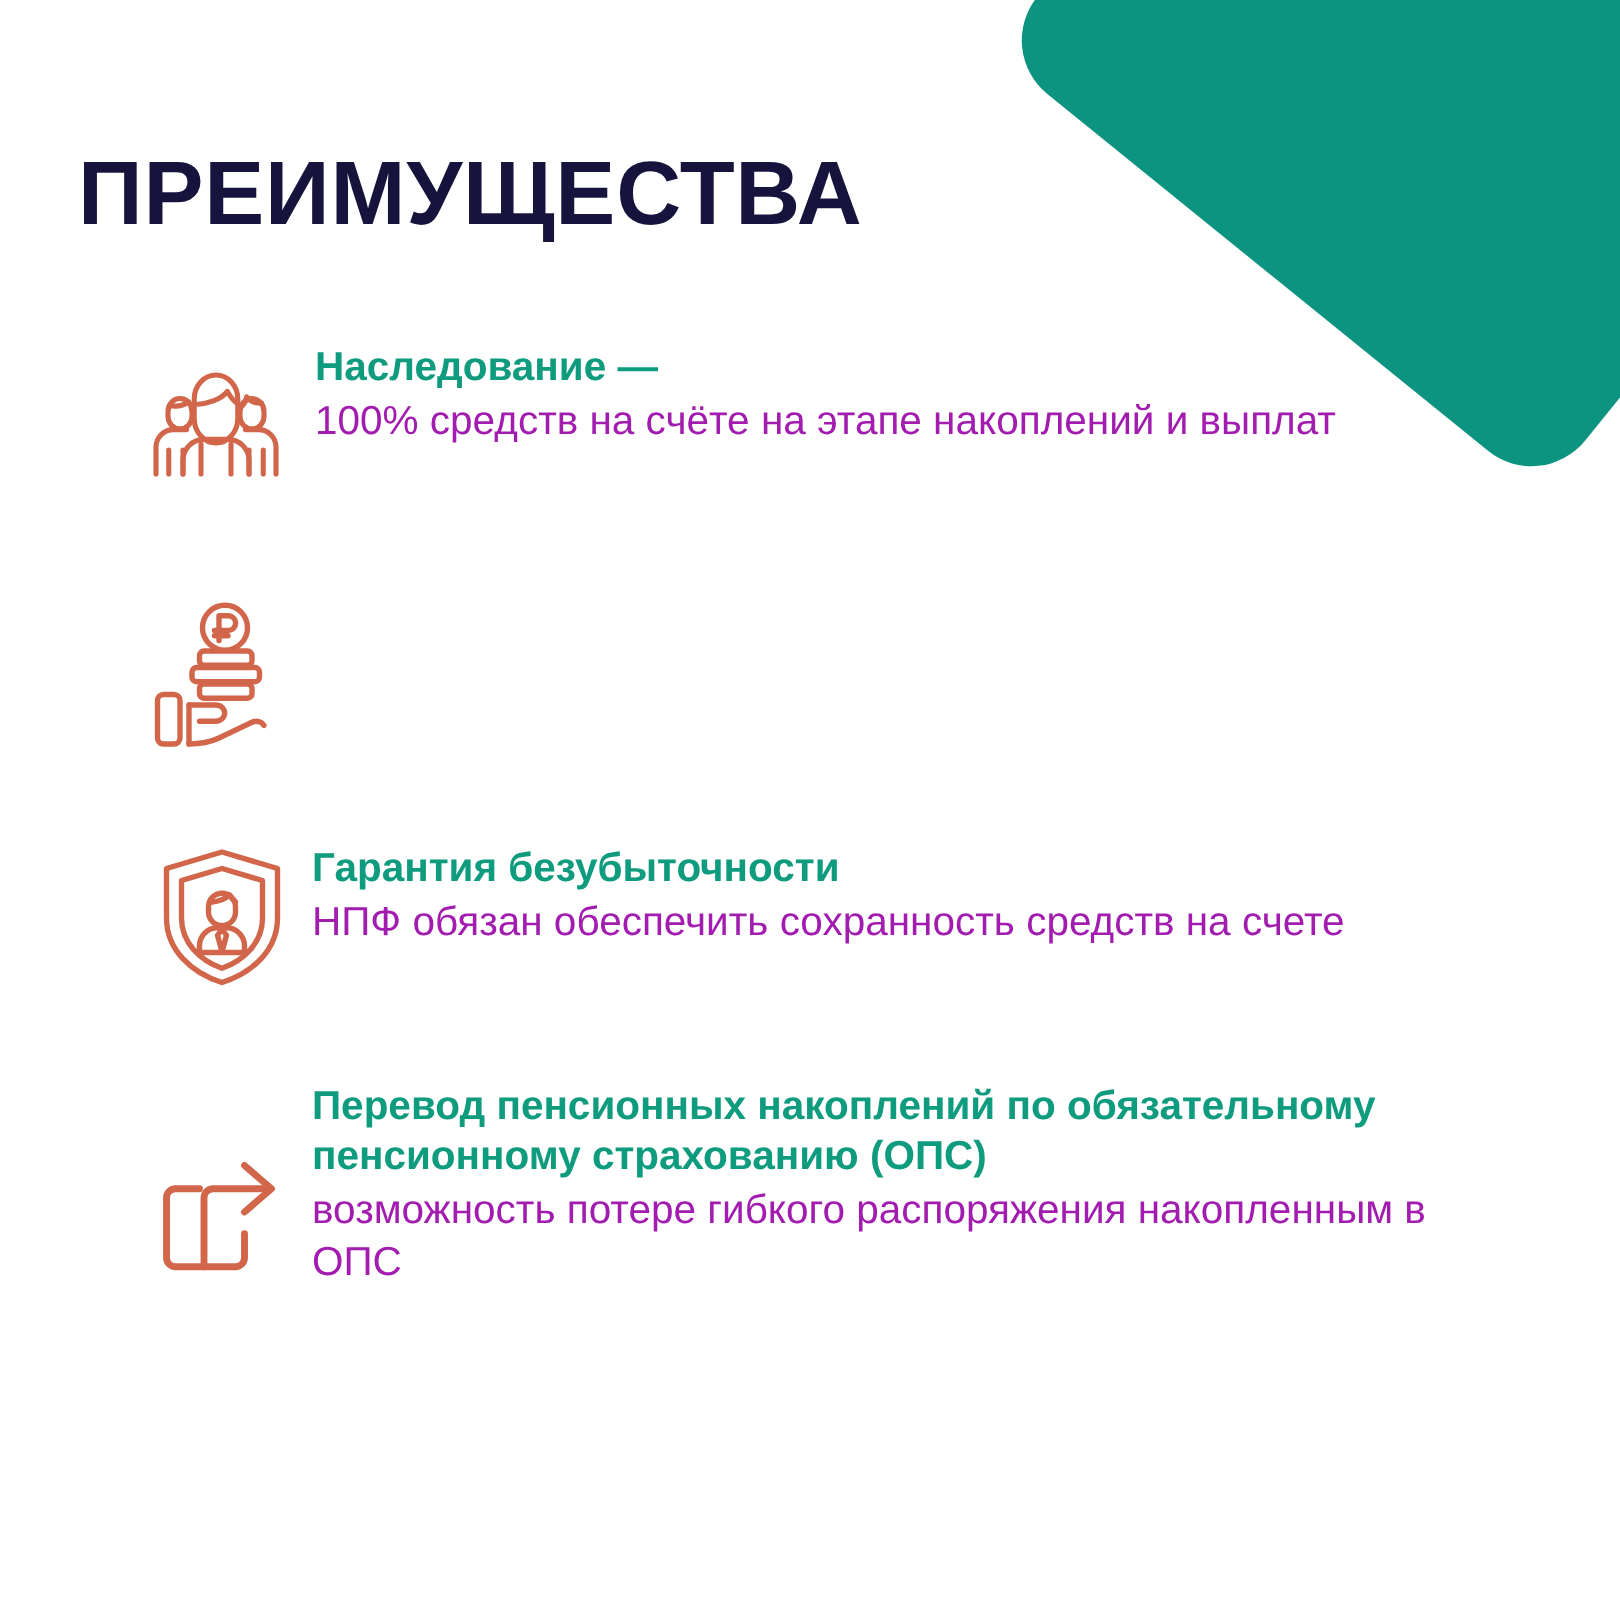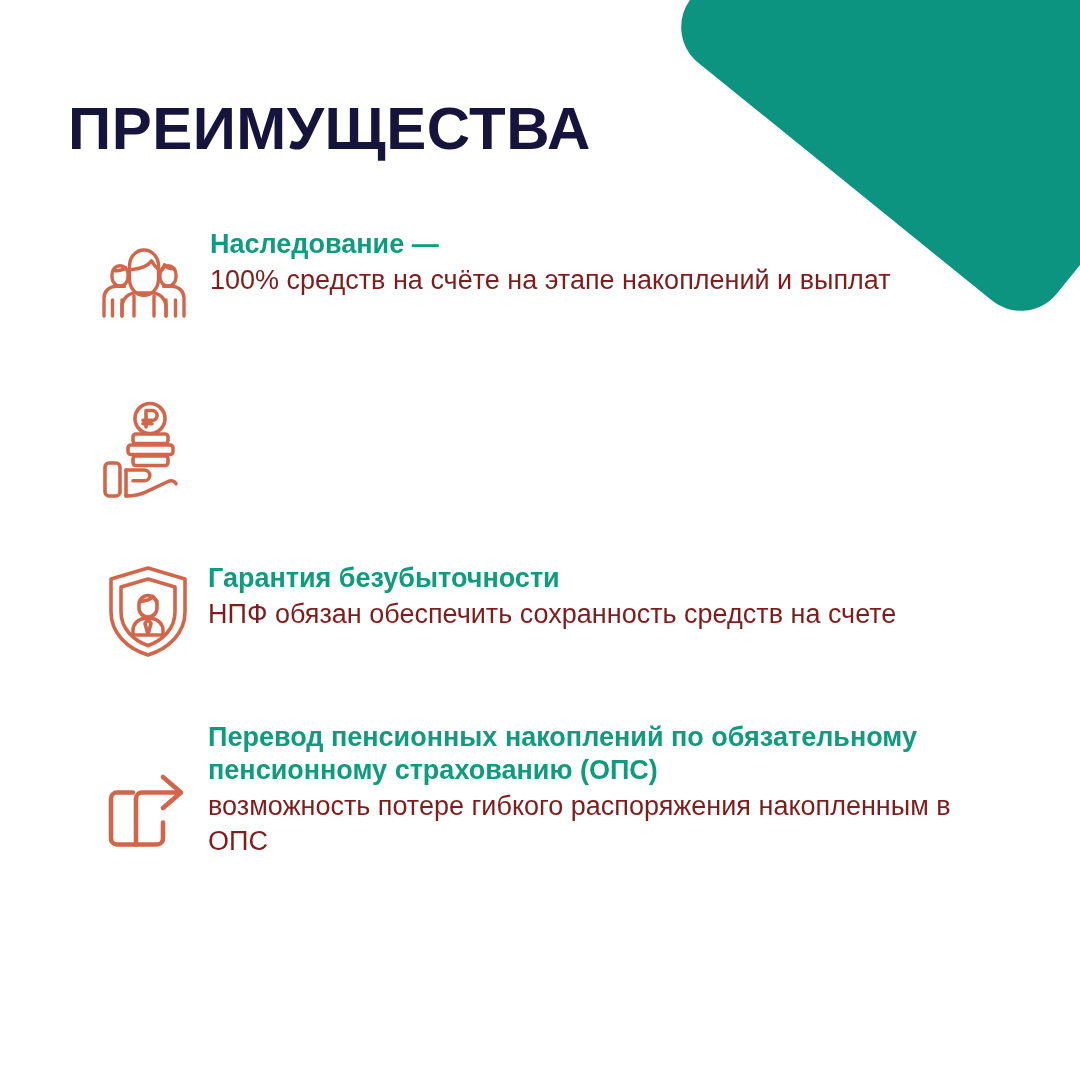--- a/index.html
+++ b/index.html
@@ -36,21 +36,21 @@
     height: 470px;
     background: #0d9480;
     border-radius: 46px;
     transform: rotate(39deg);
     transform-origin: 50% 50%;
   }
 
   
   #page-title {
     position: absolute;
-    left: 68px;
+    left: 52px;
     top: 56px;
     font-size: 60px;
     line-height: 66px;
     font-weight: bold;
     letter-spacing: 0.5px;
     color: #16143c;
     white-space: nowrap;
   }
 
   
@@ -81,21 +81,21 @@
     padding-right: 68px;
   }
   .benefit-heading {
     color: #0e9b7e;
     font-weight: bold;
     font-size: 27px;
     line-height: 33px;
     margin: 0 0 2px 0;
   }
   .benefit-body {
-    color: #7f1d1d;
+    color: #a21caf;
     font-size: 27px;
     line-height: 35px;
     margin: 0;
     font-weight: normal;
   }
 
   
   #benefit-row-0 { margin-left: 0; }
   #benefit-row-0 .benefit-icon { width: 132px; padding-left: 78px; padding-top: 10px; }
   #benefit-row-0 .benefit-text { padding-left: 0px; }

